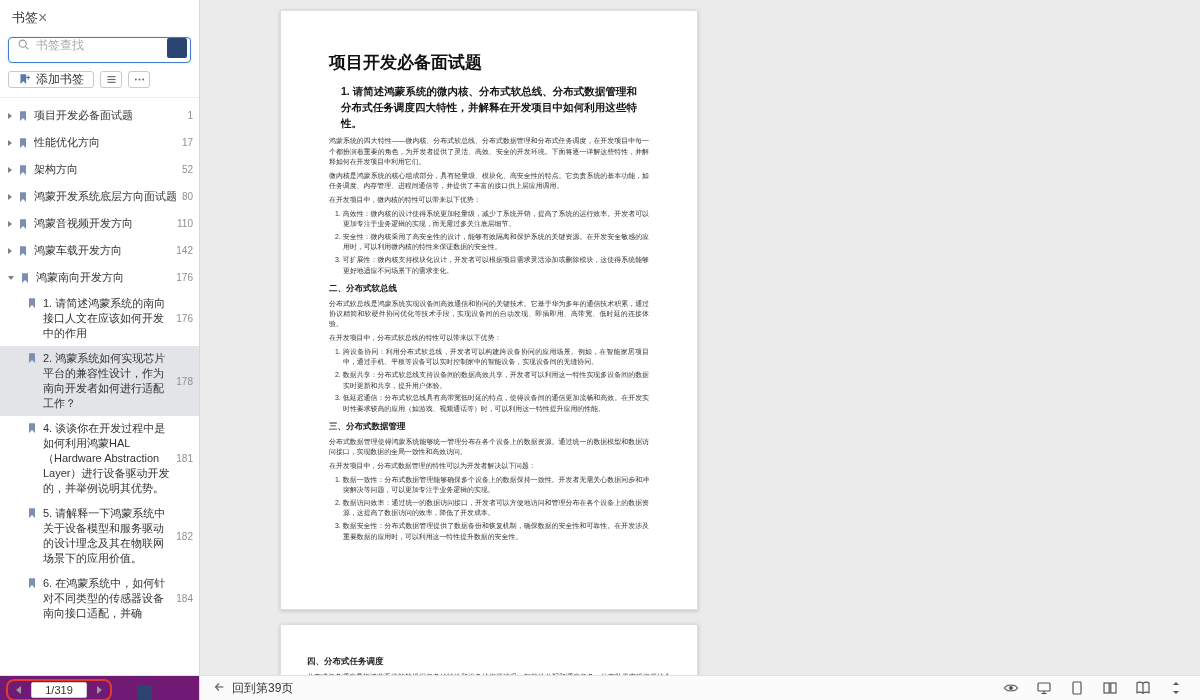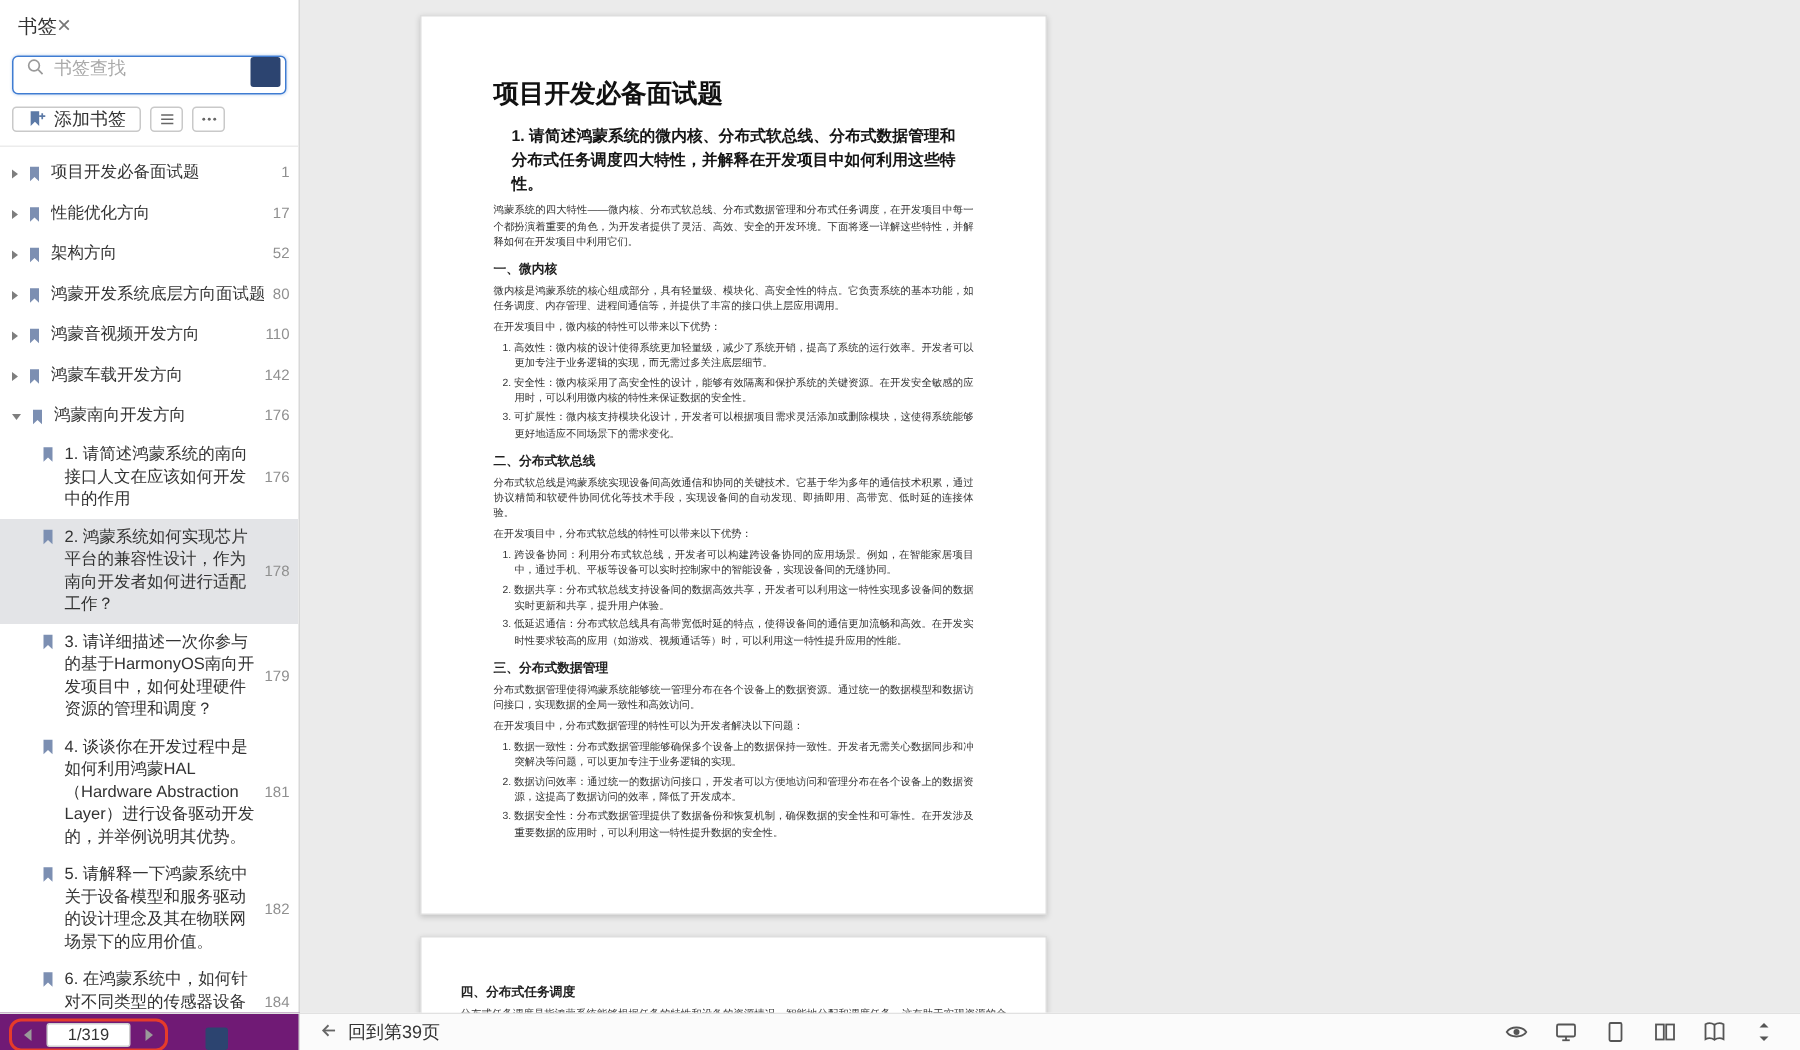--- a/index.html
+++ b/index.html
@@ -234,28 +234,20 @@
 
         <div class="bm-row level-1 selected-true">
 
           <svg class="bm-ico icn" width="12" height="12">
             <use href="#i-bookmark"></use>
           </svg>
           <span class="bm-label">2. 鸿蒙系统如何实现芯片平台的兼容性设计，作为南向开发者如何进行适配工作？</span>
           <span class="bm-page">178</span>
         </div>
 
-        <div class="bm-row level-1">
-
-          <svg class="bm-ico icn" width="12" height="12">
-            <use href="#i-bookmark"></use>
-          </svg>
-          <span class="bm-label">3. 请详细描述一次你参与的基于HarmonyOS南向开发项目中，如何处理硬件资源的管理和调度？</span>
-          <span class="bm-page">179</span>
-        </div>
 
         <div class="bm-row level-1">
 
           <svg class="bm-ico icn" width="12" height="12">
             <use href="#i-bookmark"></use>
           </svg>
           <span class="bm-label">4. 谈谈你在开发过程中是如何利用鸿蒙HAL（Hardware Abstraction Layer）进行设备驱动开发的，并举例说明其优势。</span>
           <span class="bm-page">181</span>
         </div>
 
@@ -283,21 +275,20 @@
   <div class="main">
     <div class="pages">
 
       <section class="page page-first">
         <h1 class="doc-title">项目开发必备面试题</h1>
 
           <div class="t-q">1. 请简述鸿蒙系统的微内核、分布式软总线、分布式数据管理和分布式任务调度四大特性，并解释在开发项目中如何利用这些特性。</div>
 
           <div class="t-p">鸿蒙系统的四大特性——微内核、分布式软总线、分布式数据管理和分布式任务调度，在开发项目中每一个都扮演着重要的角色，为开发者提供了灵活、高效、安全的开发环境。下面将逐一详解这些特性，并解释如何在开发项目中利用它们。</div>
 
-          <div class="t-h">一、微内核</div>
 
           <div class="t-p">微内核是鸿蒙系统的核心组成部分，具有轻量级、模块化、高安全性的特点。它负责系统的基本功能，如任务调度、内存管理、进程间通信等，并提供了丰富的接口供上层应用调用。</div>
 
           <div class="t-p">在开发项目中，微内核的特性可以带来以下优势：</div>
 
           <div class="t-n">1. 高效性：微内核的设计使得系统更加轻量级，减少了系统开销，提高了系统的运行效率。开发者可以更加专注于业务逻辑的实现，而无需过多关注底层细节。</div>
 
           <div class="t-n">2. 安全性：微内核采用了高安全性的设计，能够有效隔离和保护系统的关键资源。在开发安全敏感的应用时，可以利用微内核的特性来保证数据的安全性。</div>
 
           <div class="t-n">3. 可扩展性：微内核支持模块化设计，开发者可以根据项目需求灵活添加或删除模块，这使得系统能够更好地适应不同场景下的需求变化。</div>

